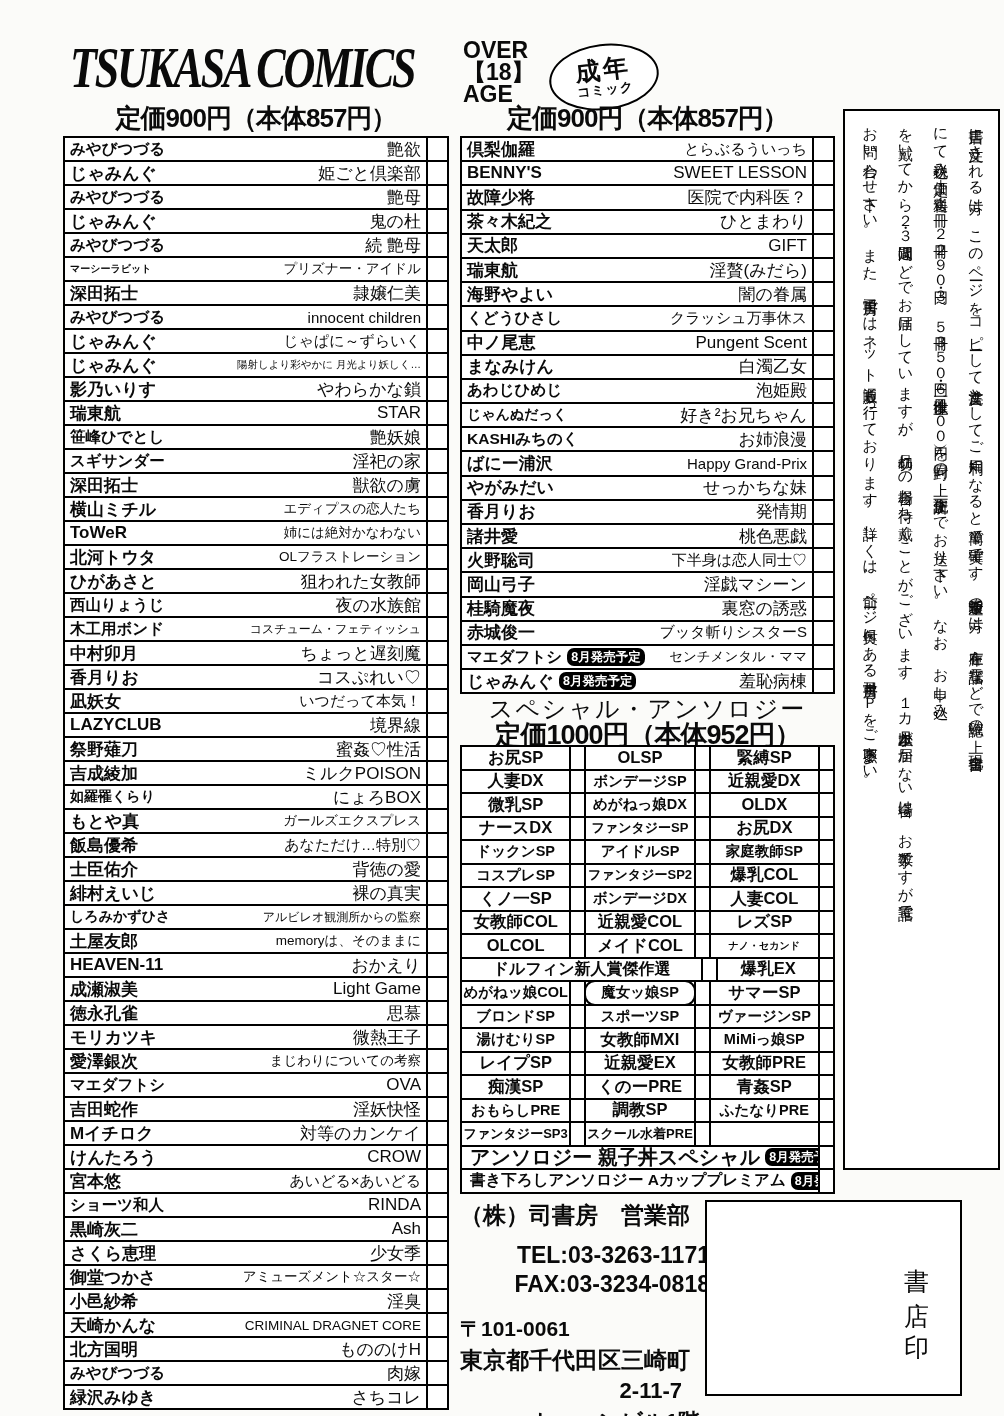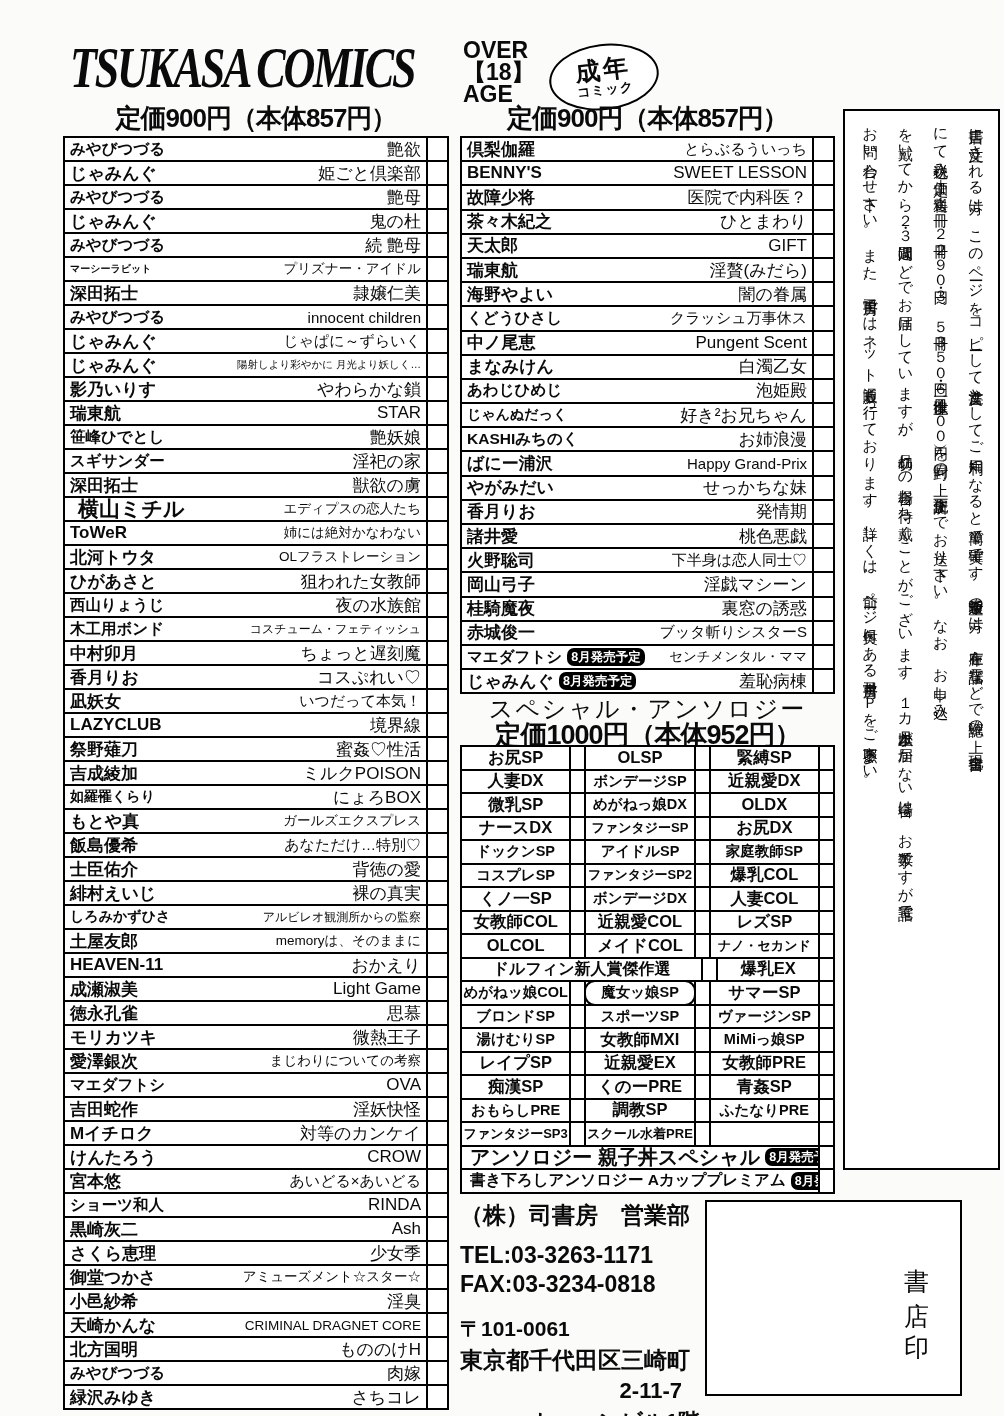--- a/index.html
+++ b/index.html
@@ -70,21 +70,21 @@
   .gcell:first-child{margin-left:0;}
   .glabel{flex:1 1 0;}
   .gqty{flex:0 0 17px;}
   .gwide{flex:2.4 1 0;}
   .warow-label{flex:1 1 auto;justify-content:flex-start;padding-left:8px;}
 
   
   .contact{left:460px;top:1200px;width:250px;font-weight:bold;}
   .contact div{white-space:nowrap;}
   .c-company{font-size:23px;margin-bottom:10px;letter-spacing:0px;}
-  .c-tel,.c-fax{font-size:23px;line-height:1.25;letter-spacing:0px;}
+  .c-tel,.c-fax{font-size:23px;line-height:1.25;letter-spacing:0px;text-align:right;}
   .c-postal{font-size:21px;margin-top:16px;}
   .c-addr1{font-size:23px;margin-top:2px;}
   .c-addr2{font-size:22px;text-align:right;padding-right:28px;margin-top:2px;}
   .c-addr3{font-size:22px;text-align:right;padding-right:10px;margin-top:3px;}
 
   
   .order-info{
     left:843px;top:109px;width:157px;height:1061px;
     border:2.5px solid #000;background:#fff;box-sizing:border-box;
     writing-mode:vertical-rl;text-orientation:upright;
@@ -225,21 +225,21 @@
     </div>
     <div class="brow">
       <div class="cell-main">
         <span class="author" style="font-size: 17px;">深田拓士</span>
         <span class="btitle" style="font-size: 17px;">獣欲の虜</span>
       </div>
       <div class="cell-qty"></div>
     </div>
     <div class="brow">
       <div class="cell-main">
-        <span class="author" style="font-size: 21px; margin-left: 8px;">横山ミチル</span>
+        <span class="author" style="font-size: 17px;">横山ミチル</span>
         <span class="btitle" style="font-size: 13.5px;">エディプスの恋人たち</span>
       </div>
       <div class="cell-qty"></div>
     </div>
     <div class="brow">
       <div class="cell-main">
         <span class="author" style="font-size: 17px;">ToWeR</span>
         <span class="btitle" style="font-size: 13.5px;">姉には絶対かなわない</span>
       </div>
       <div class="cell-qty"></div>
@@ -731,21 +731,21 @@
       <div class="gcell glabel" style="font-size: 16.5px;">近親愛COL</div>
       <div class="gcell gqty"></div>
       <div class="gcell glabel" style="font-size: 16.5px;">レズSP</div>
       <div class="gcell gqty"></div>
     </div>
     <div class="grow">
       <div class="gcell glabel" style="font-size: 16.5px;">OLCOL</div>
       <div class="gcell gqty"></div>
       <div class="gcell glabel" style="font-size: 16.5px;">メイドCOL</div>
       <div class="gcell gqty"></div>
-      <div class="gcell glabel" style="font-size: 13px;">ナノ・セカンド</div>
+      <div class="gcell glabel" style="font-size: 10px;">ナノ・セカンド</div>
       <div class="gcell gqty"></div>
     </div>
     <div class="grow">
       <div class="gcell gwide" style="font-size: 16px;">ドルフィン新人賞傑作選</div>
       <div class="gcell gqty"></div>
       <div class="gcell glabel" style="font-size: 16.5px;">爆乳EX</div>
       <div class="gcell gqty"></div>
     </div>
     <div class="grow">
       <div class="gcell glabel" style="font-size: 14.5px;">めがねッ娘COL</div>

